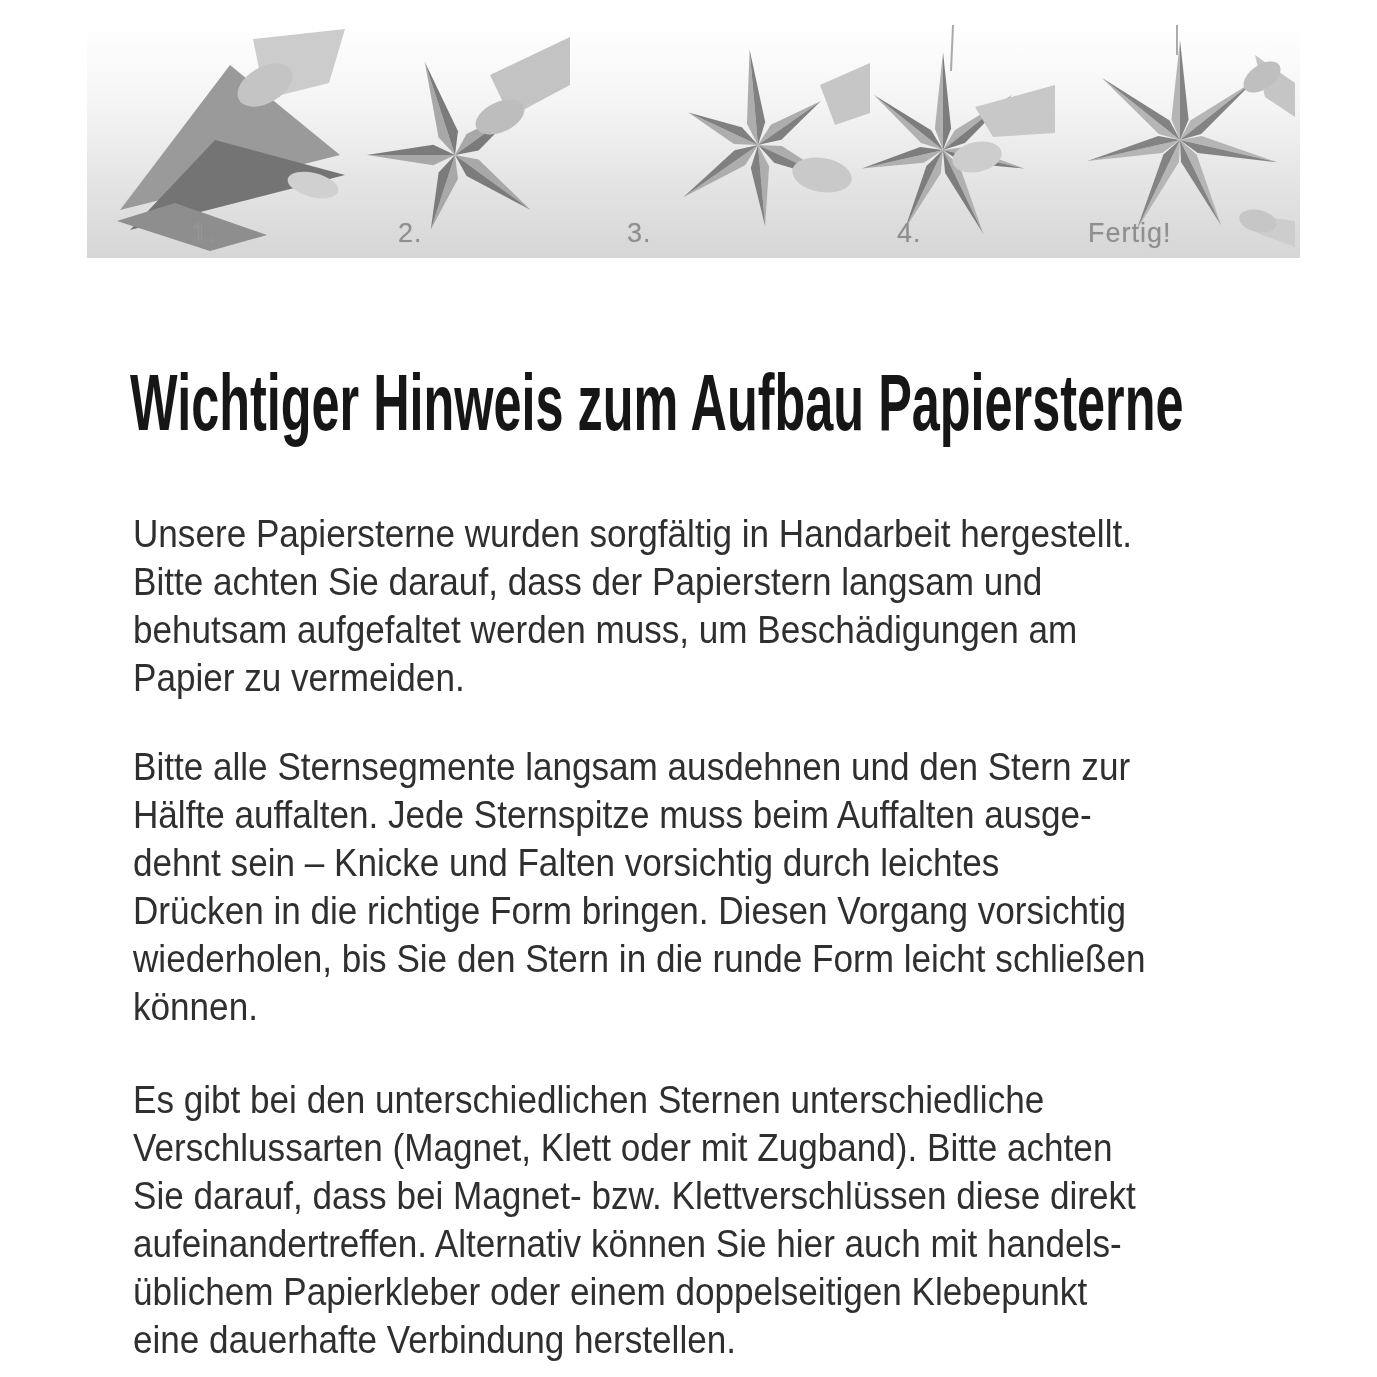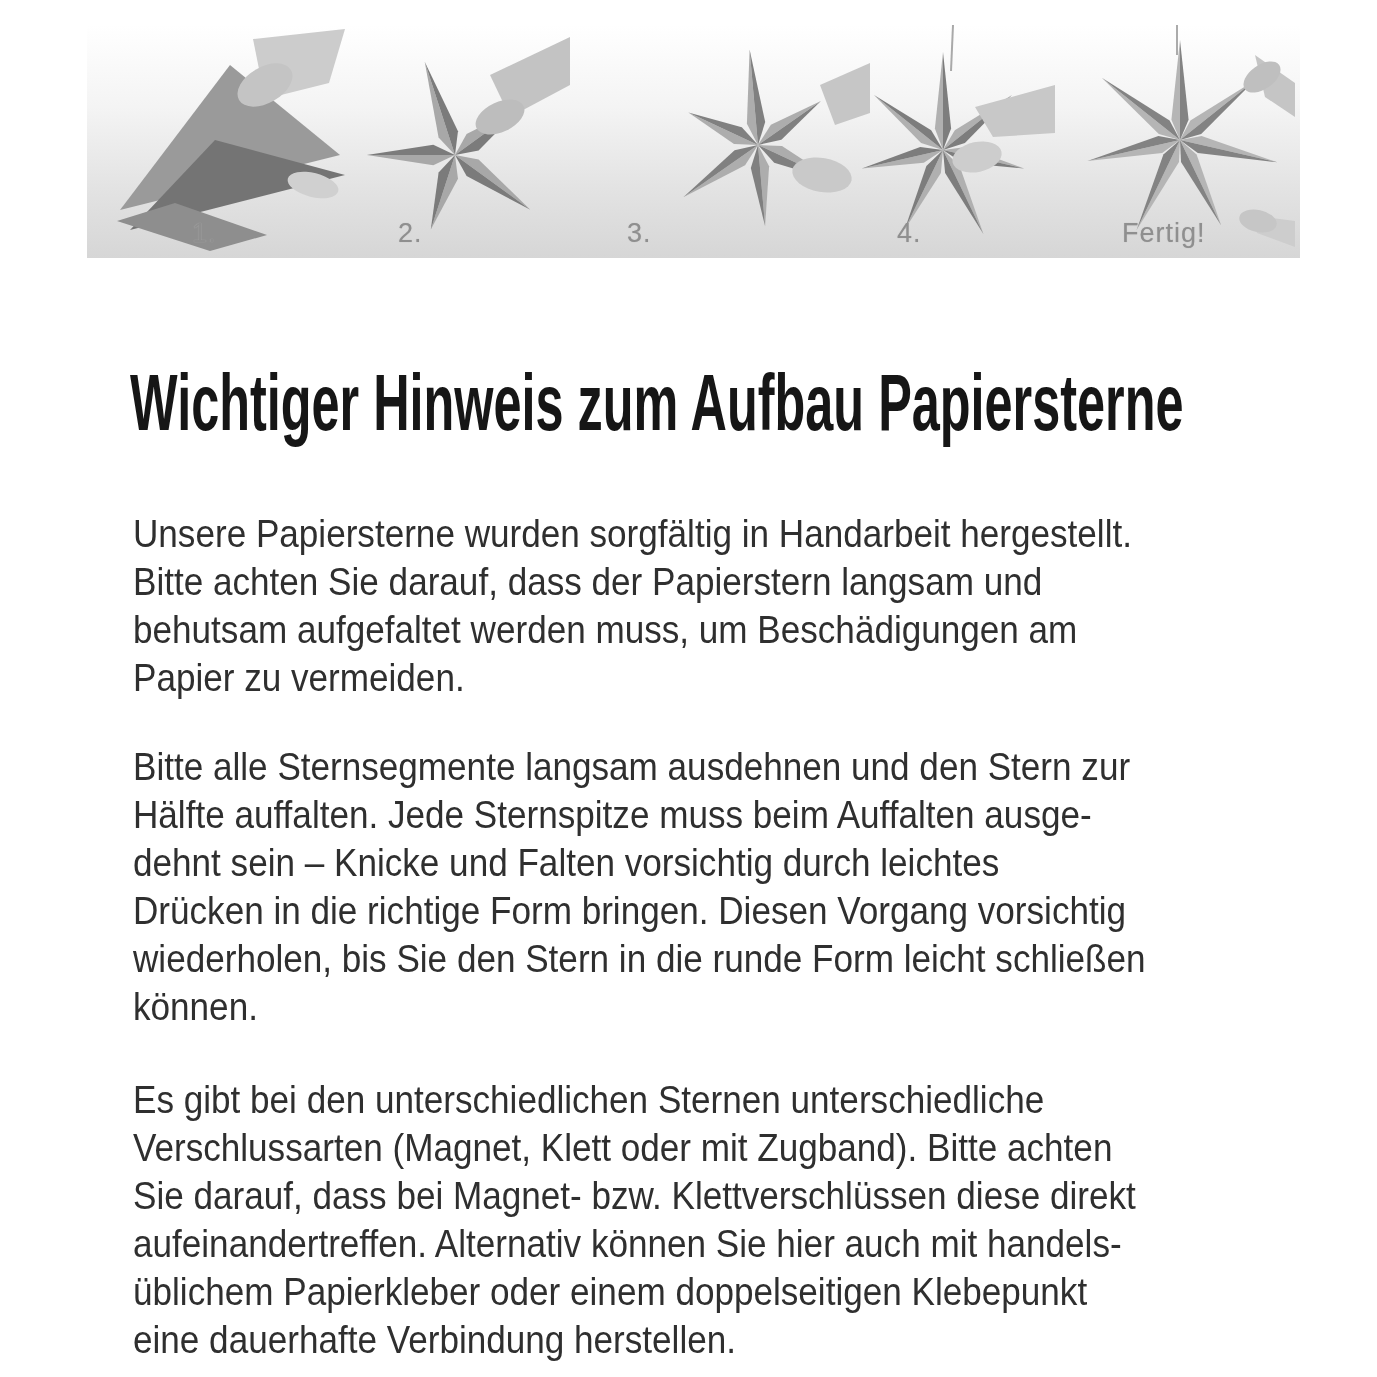--- a/index.html
+++ b/index.html
@@ -39,21 +39,21 @@
     font-size: 27px;
     color: #8f8f8f;
     letter-spacing: 1px;
     text-shadow: 0 0 1px #b5b5b5;
     white-space: nowrap;
   }
   .l1 { left: 105px; }
   .l2 { left: 311px; }
   .l3 { left: 540px; }
   .l4 { left: 810px; }
-  .l5 { left: 1035px; }
+  .l5 { left: 1001px; }
 
   
   .heading {
     position: absolute;
     left: 130px;
     top: 363px;
     margin: 0;
     font-size: 80px;
     line-height: 80px;
     font-weight: 700;

